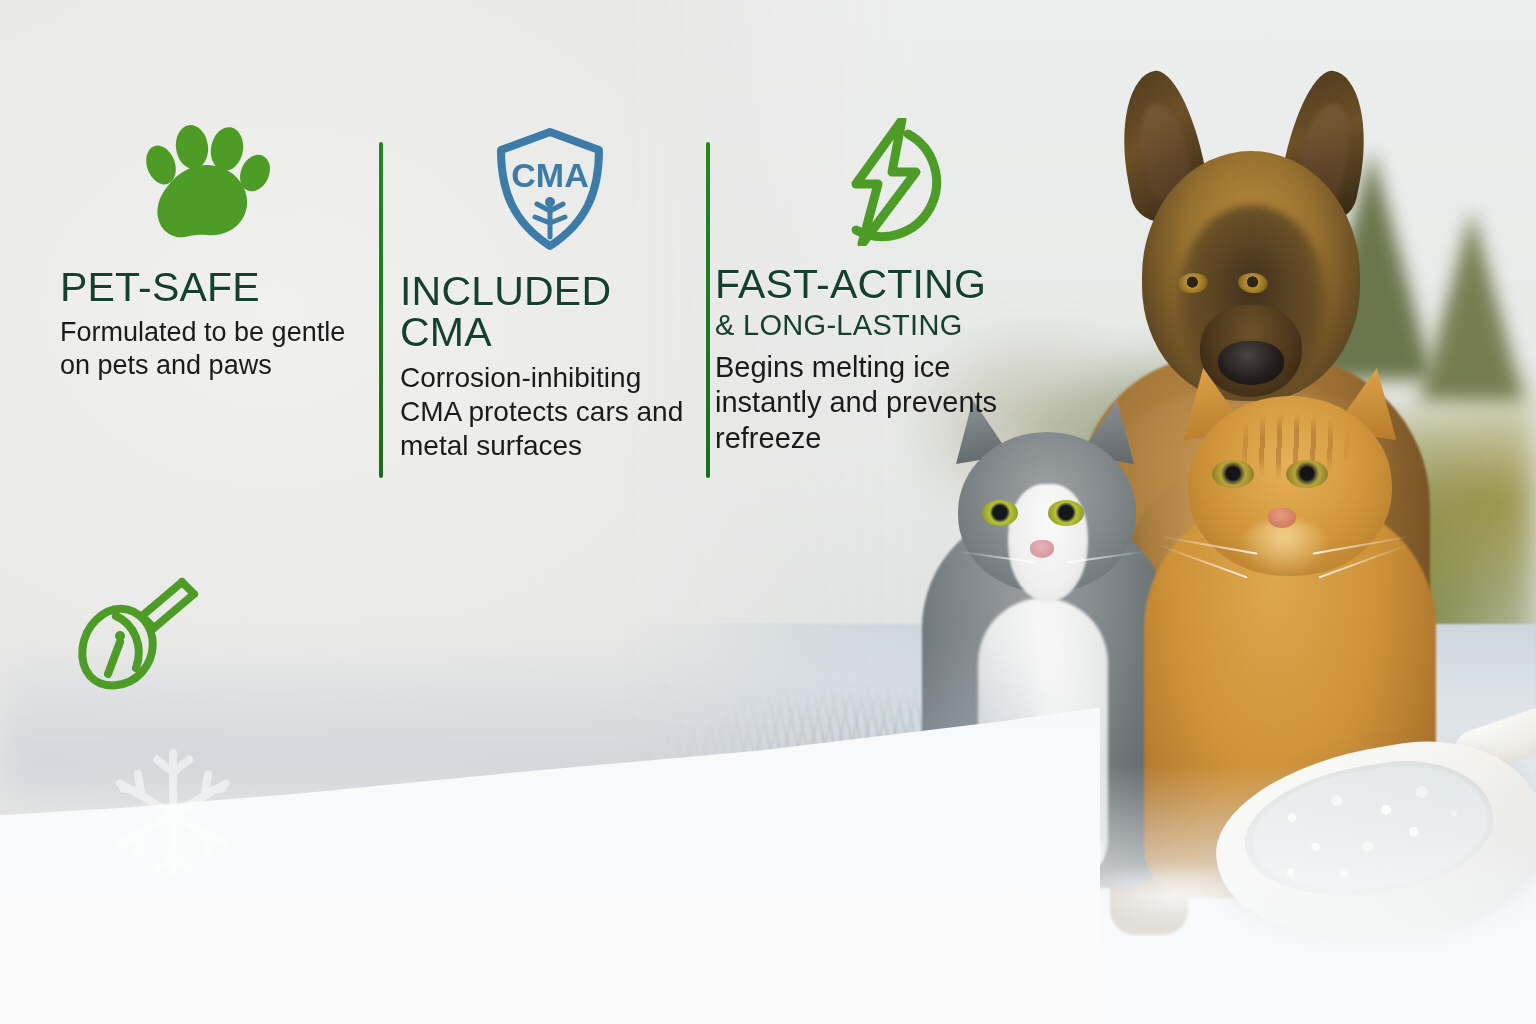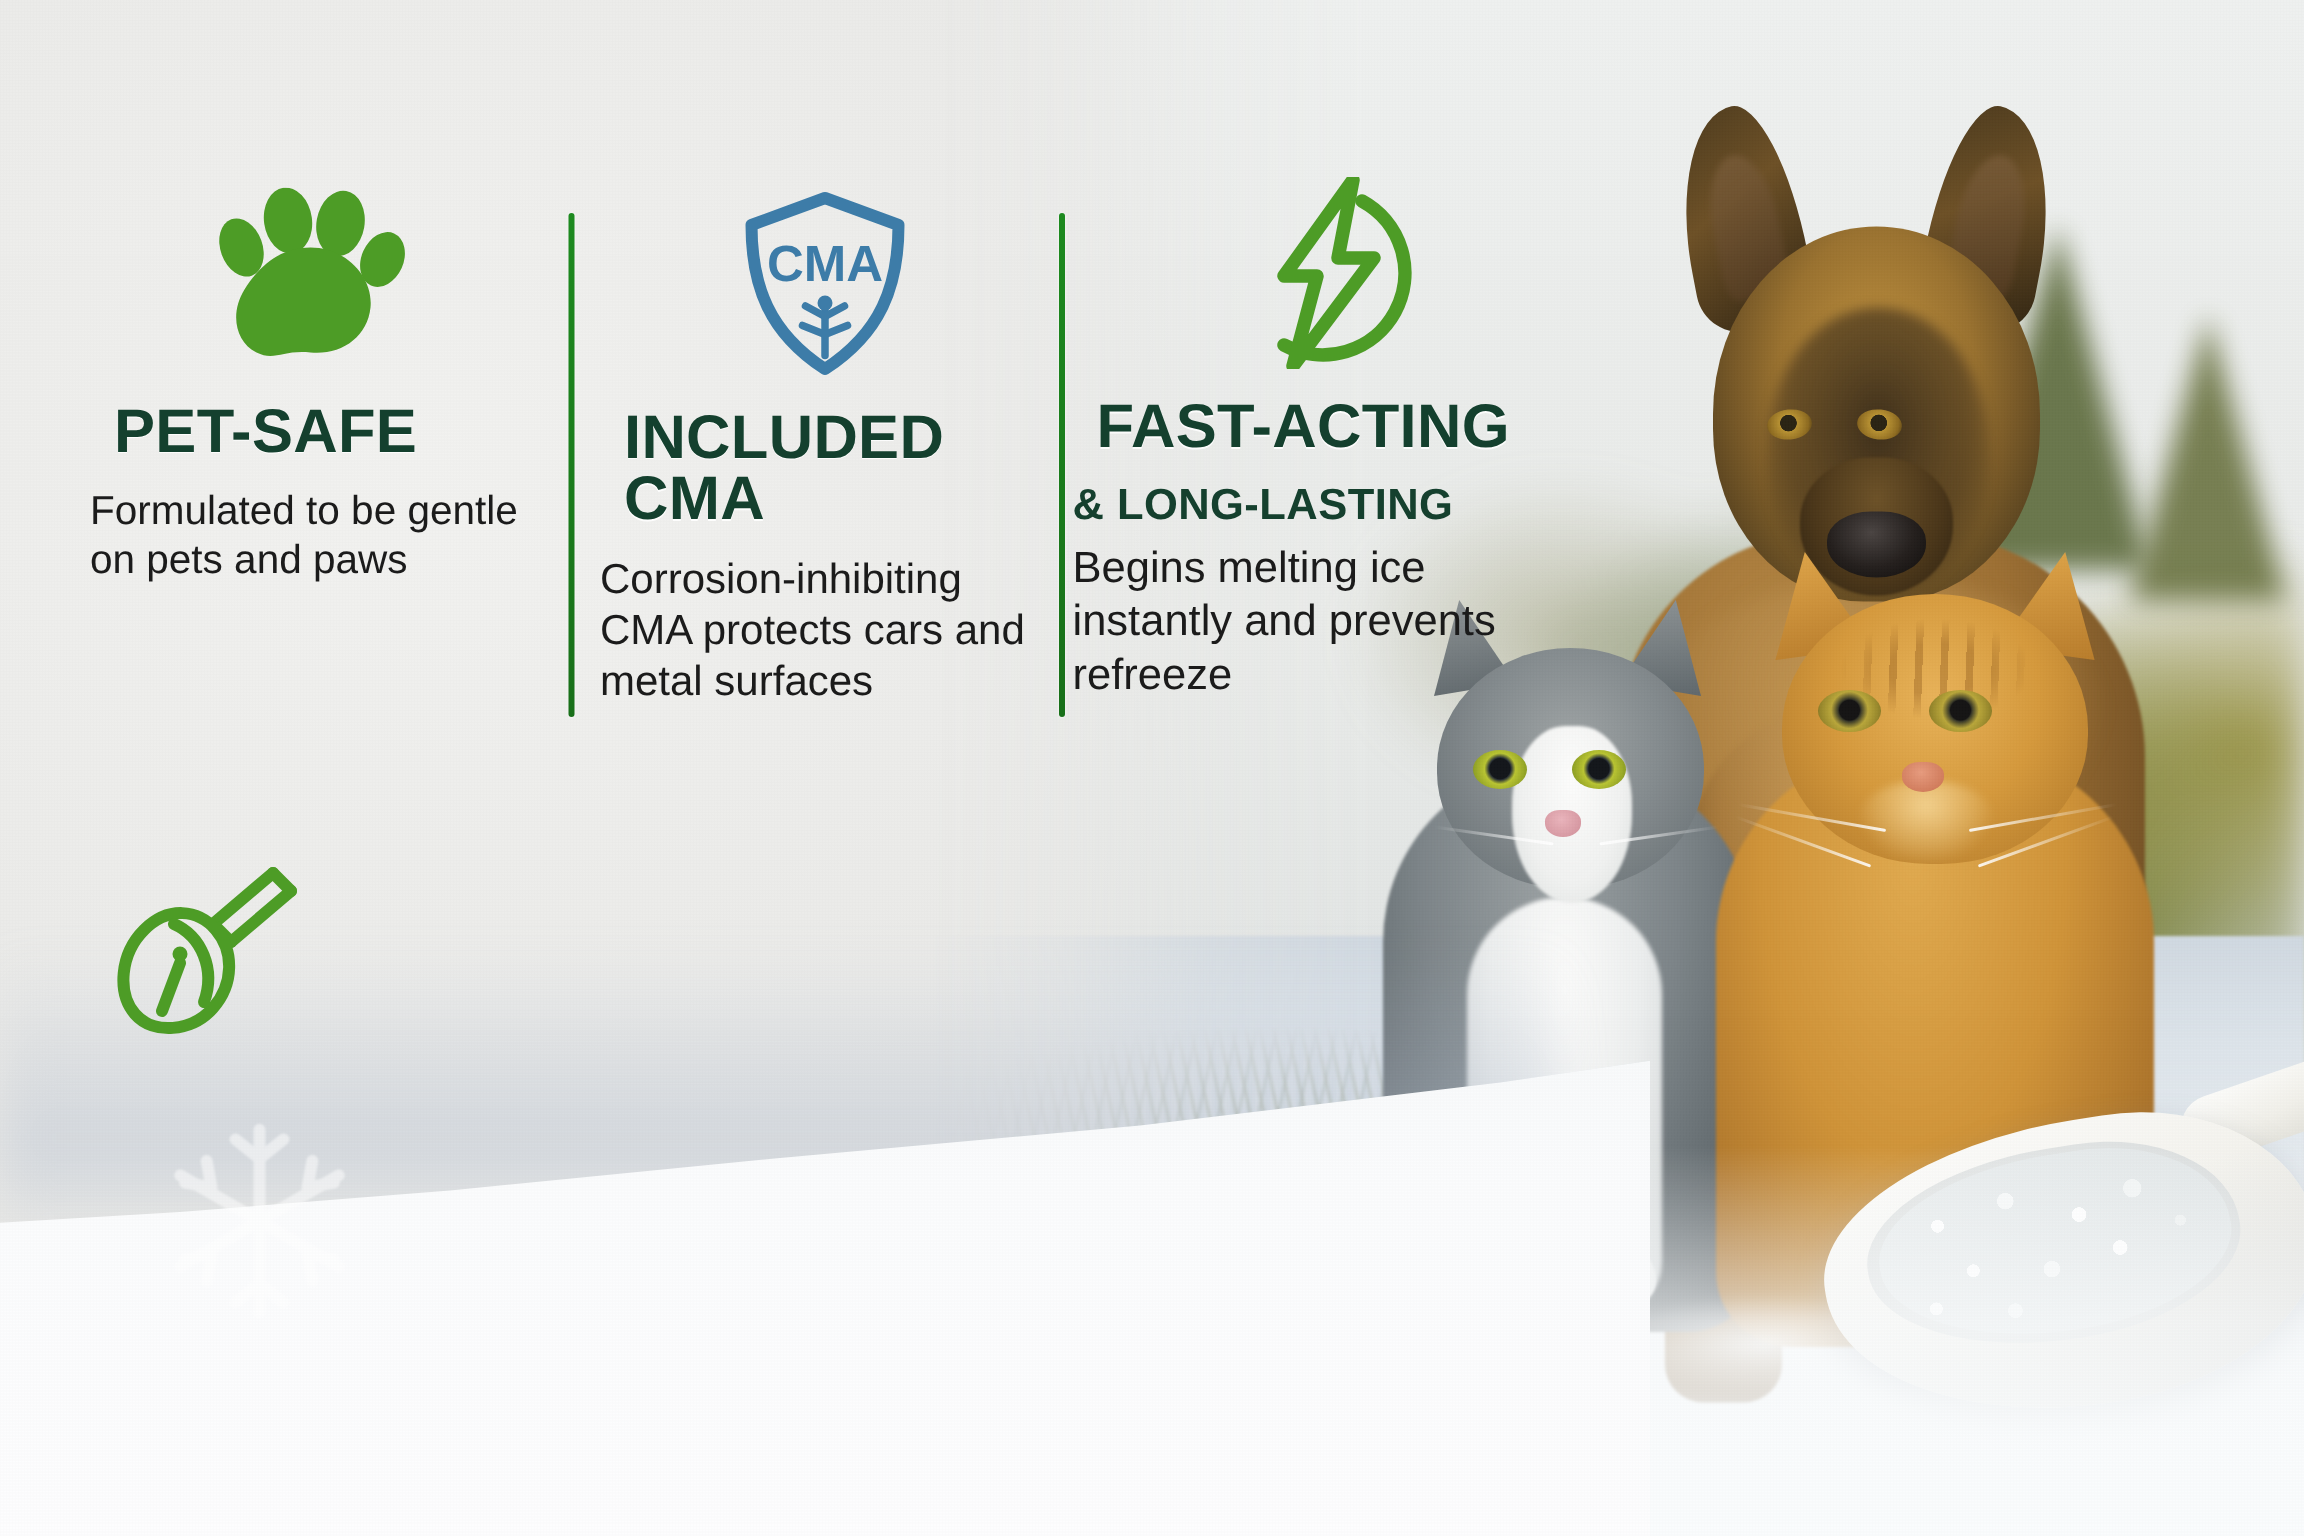--- a/index.html
+++ b/index.html
@@ -173,23 +173,23 @@
   .bankEdge{position:absolute;left:0;bottom:0;width:1100px;height:360px;opacity:.55;filter:blur(2px);
     background:linear-gradient(to bottom, rgba(176,188,204,.75) 0%, rgba(176,188,204,0) 26%);
     clip-path:polygon(0 42%, 120px 40%, 300px 36%, 520px 30%, 760px 24%, 1000px 16%, 1100px 12%, 1100px 100%, 0 100%);}
   .bankShade{position:absolute;left:0;bottom:200px;width:1040px;height:190px;opacity:.5;filter:blur(16px);
     background:linear-gradient(to bottom, rgba(182,193,209,0) 0%, rgba(182,193,209,.85) 70%, rgba(182,193,209,0) 100%);}
   .flake{position:absolute;left:78px;bottom:130px;width:190px;height:160px;opacity:.55;filter:blur(.6px);}
 
   
   .feature{position:absolute;text-align:left;}
   .ficon{display:flex;align-items:flex-end;justify-content:center;}
-  h2.h{margin:16px;font-weight:bold;color:#14402e;line-height:1.0;letter-spacing:.2px;
+  h2.h{margin:0;font-weight:normal;color:#14402e;line-height:1.0;letter-spacing:.2px;
     text-shadow:0 1px 0 rgba(255,255,255,.85);}
-  .sub{margin:0;color:#15402e;font-weight:bold;}
+  .sub{margin:0;color:#15402e;font-weight:normal;}
   .desc{margin:6px 0 0 0;color:#1b1b1b;line-height:1.22;}
 
   #f1{left:60px;top:125px;width:290px;}
   #f1 h2.h{font-size:41px;margin-top:24px;}
   #f1 .desc{font-size:27px;margin-top:8px;}
 
   #f2{left:400px;top:125px;width:300px;}
   #f2 h2.h{font-size:41px;margin-top:18px;}
   #f2 .desc{font-size:28px;margin-top:8px;}
 

